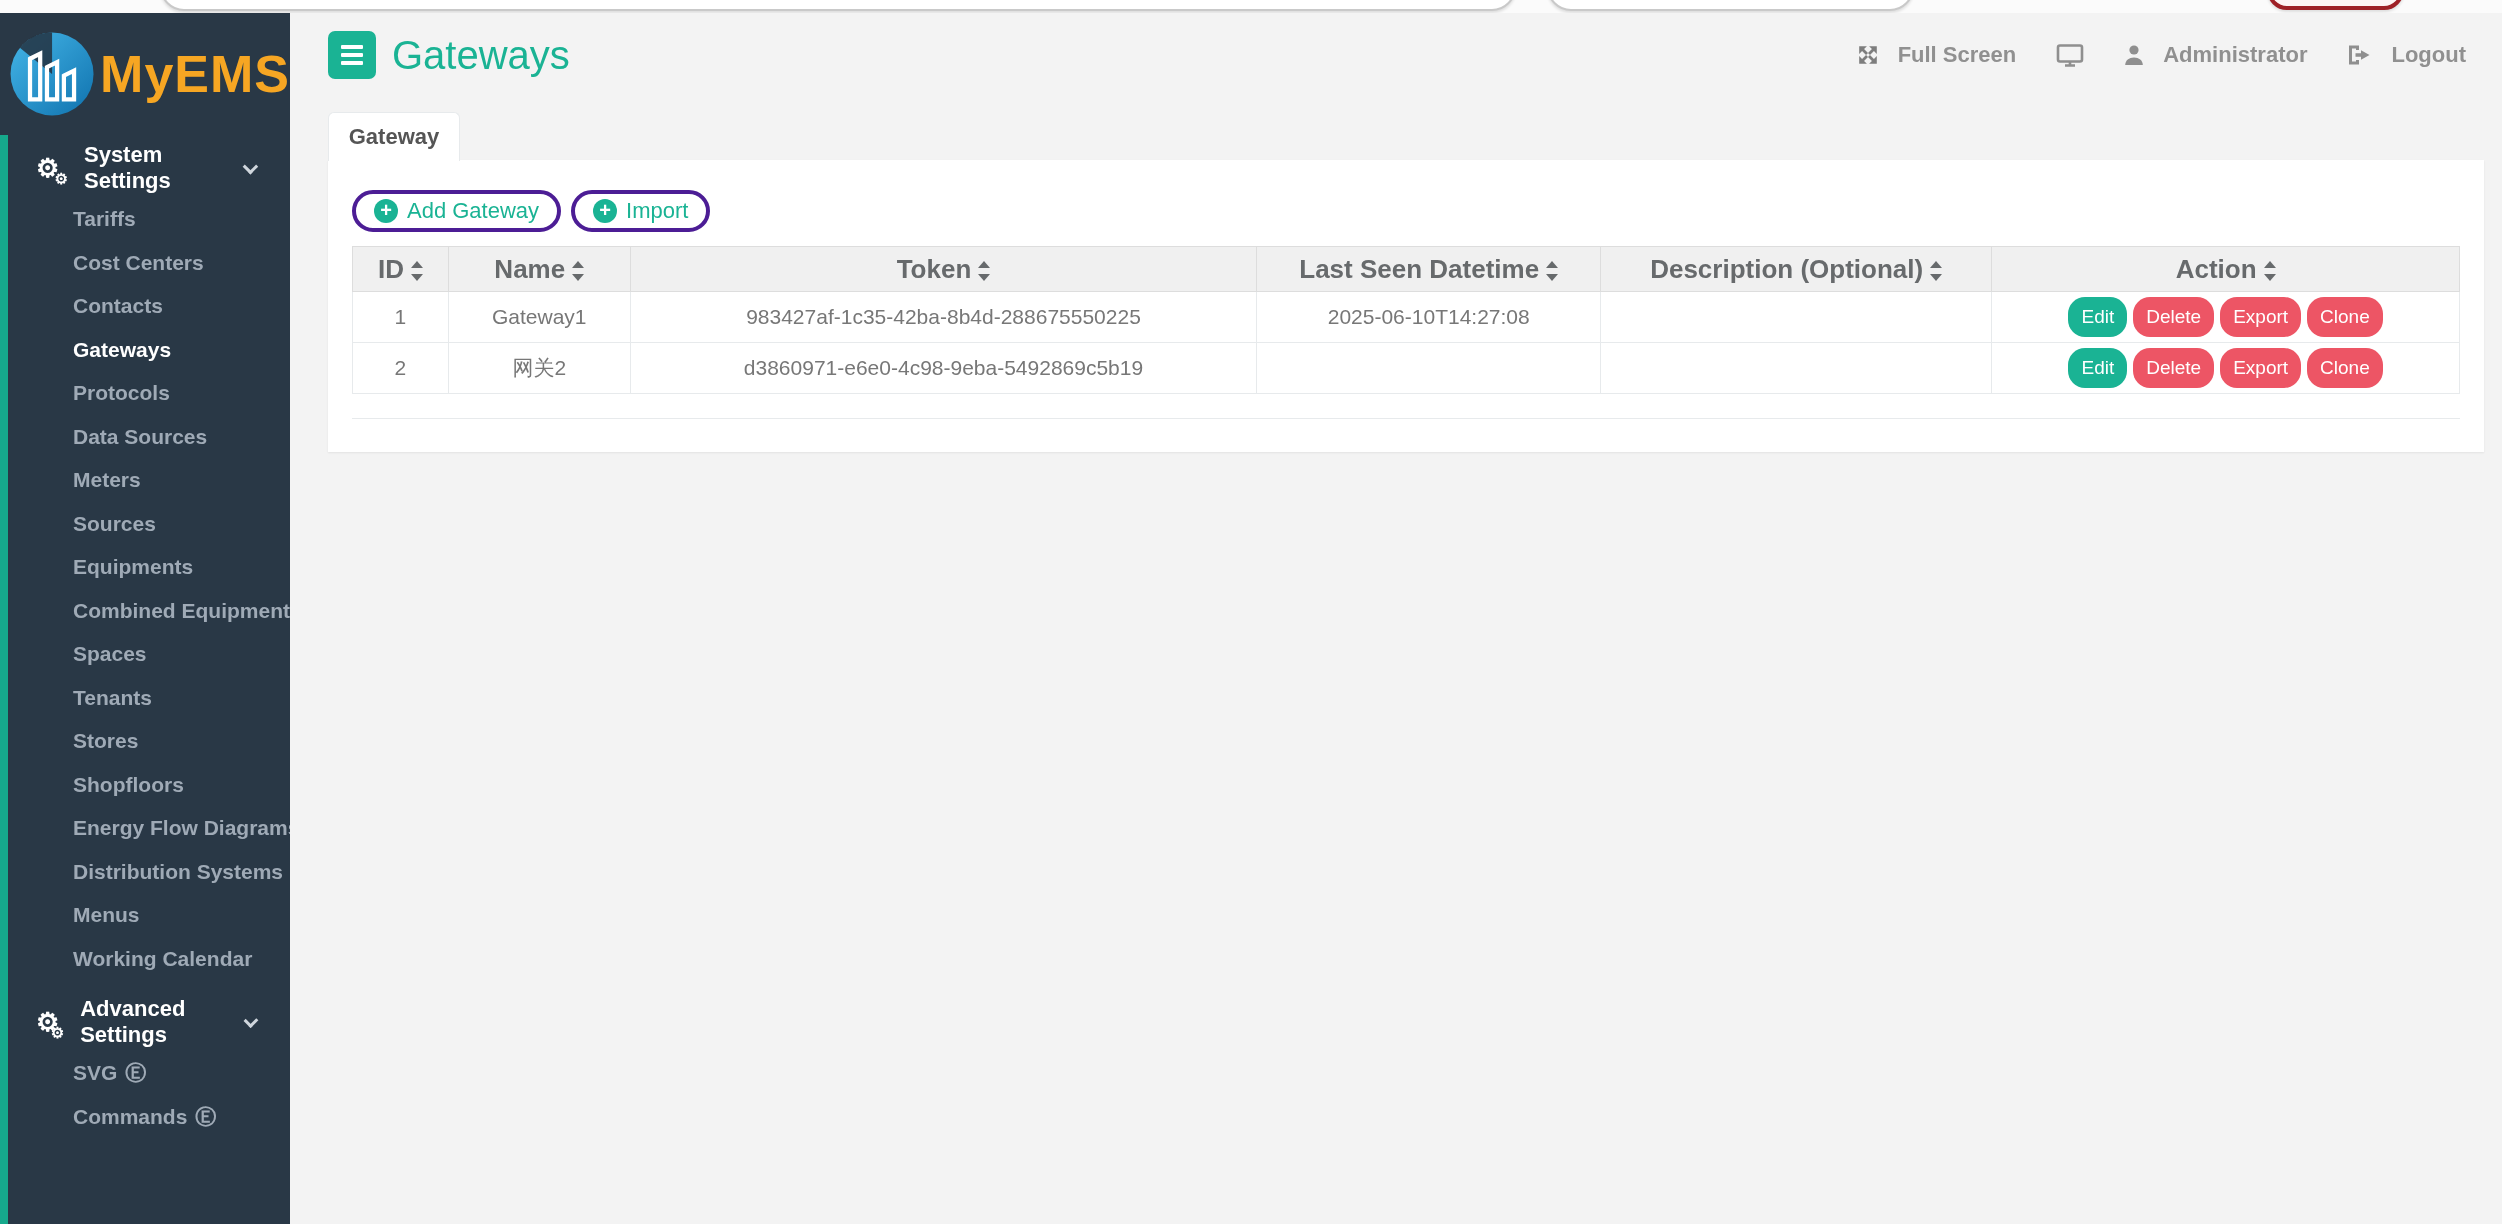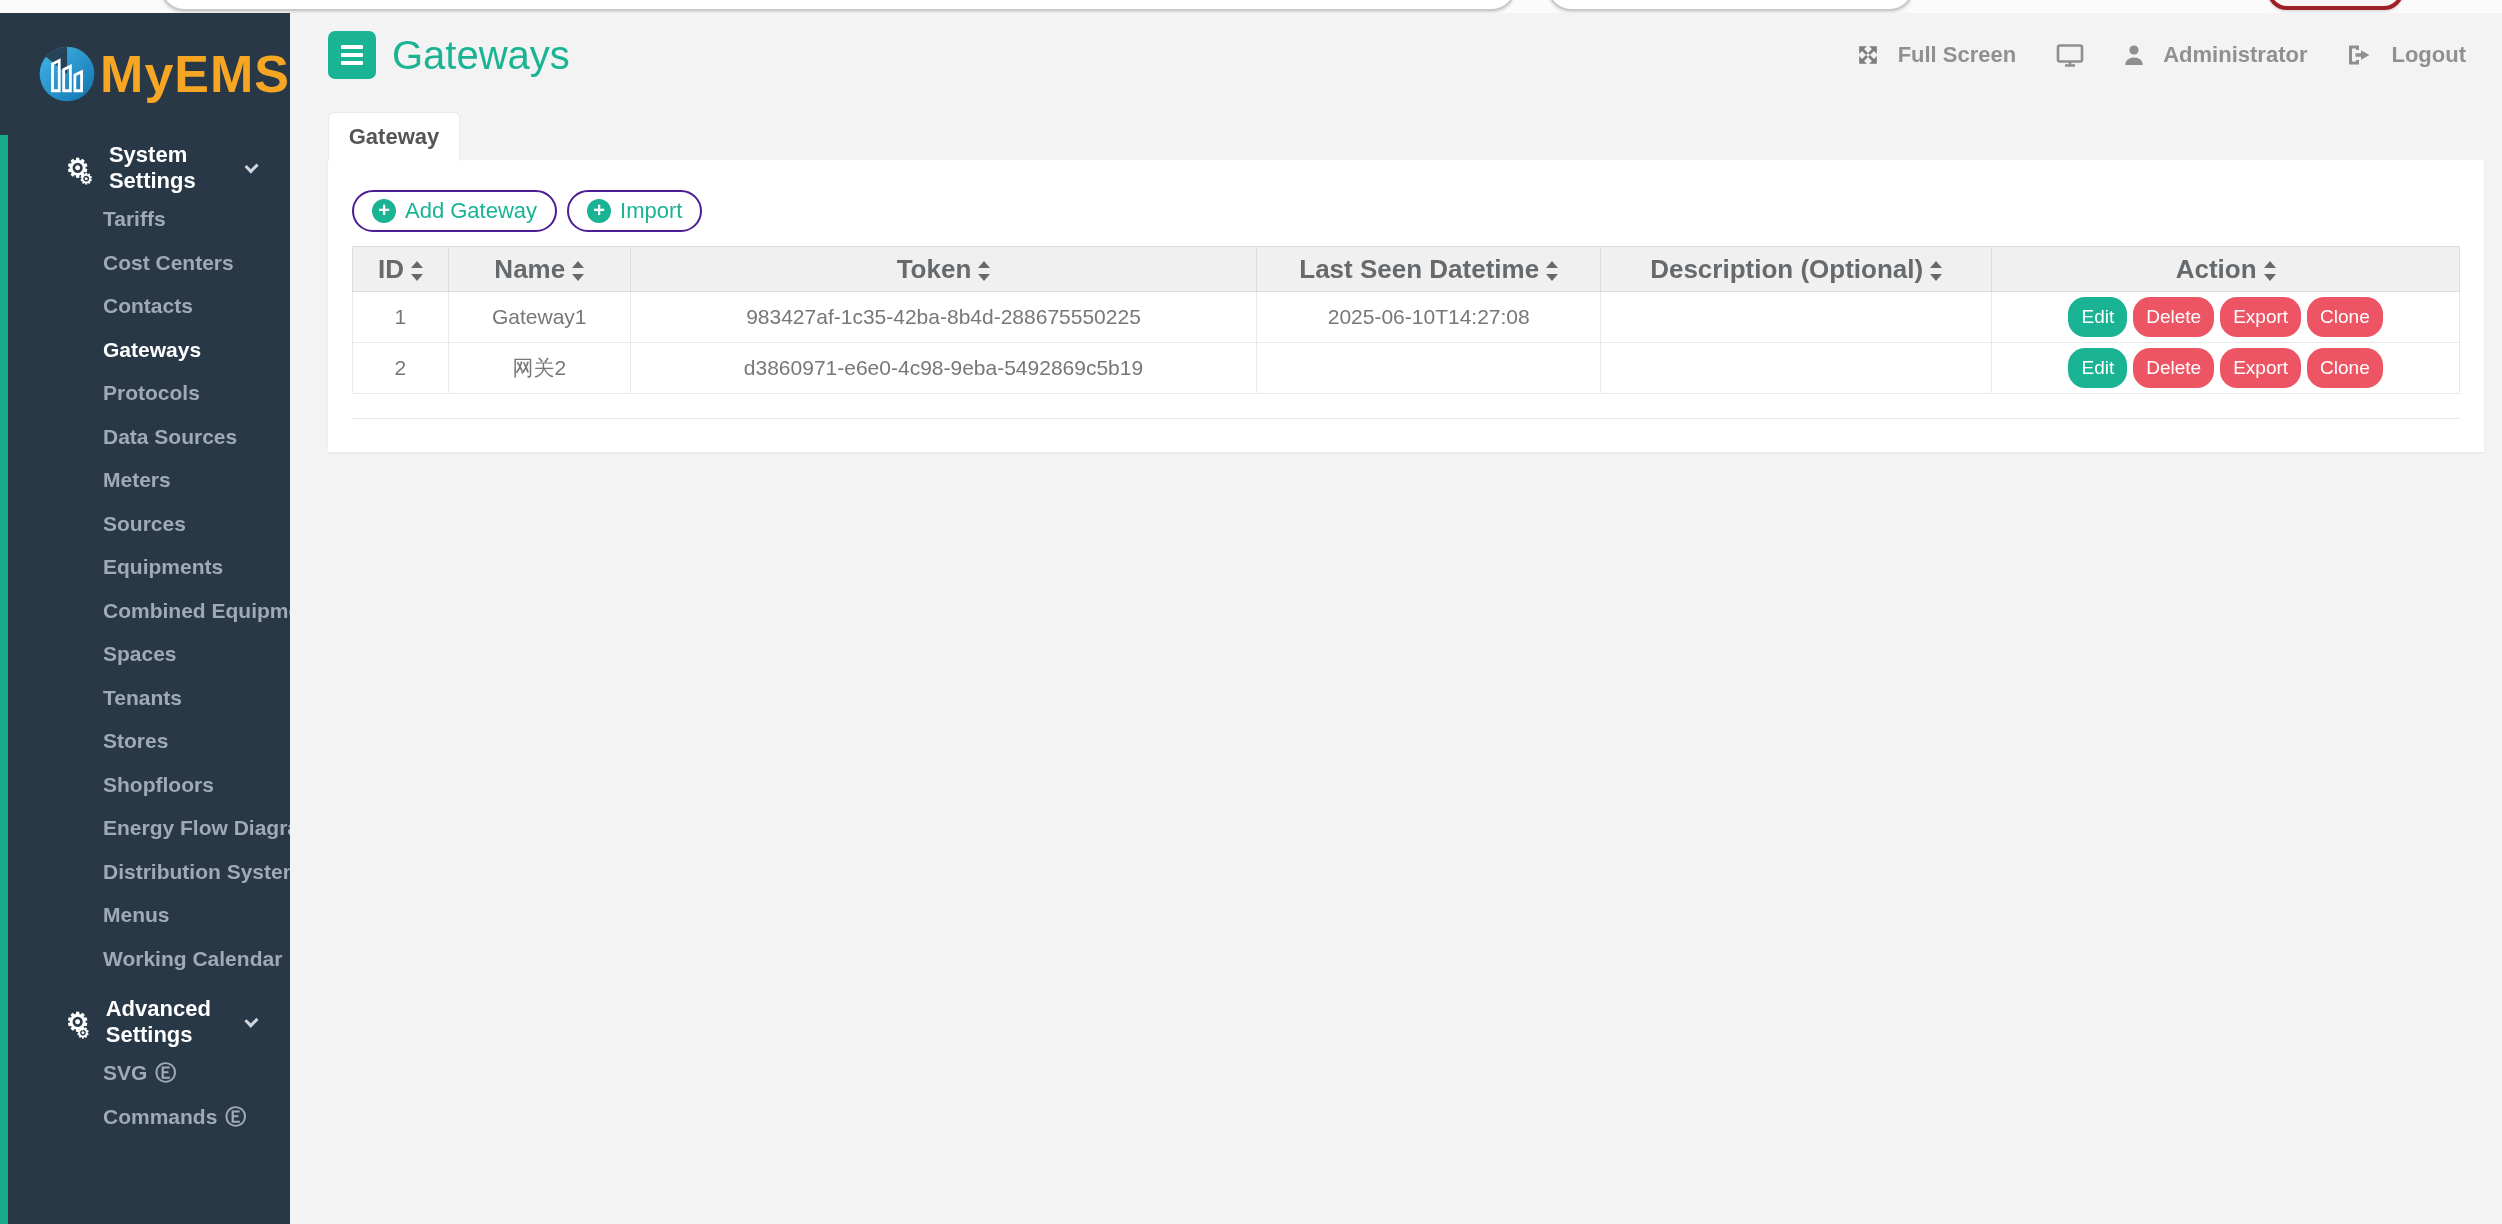--- a/index.html
+++ b/index.html
@@ -13,21 +13,21 @@
   }
 
   
   .topstrip { position:absolute; top:0; left:0; width:2502px; height:13px; background:#fbfbfb; overflow:hidden; z-index:9; }
   .cutoff { position:absolute; background:#fff; border:2px solid #c9c9c9; border-radius:24px; height:52px; top:-41px; box-shadow:0 2px 3px rgba(0,0,0,.12); }
   .cutoff.c1 { left:160px; width:1356px; }
   .cutoff.c2 { left:1547px; width:367px; }
   .cutoff.cred { left:2267px; width:137px; height:42px; top:-32px; border:4px solid #9e2026; background:#fdf4f4; border-radius:20px; }
 
   
-  .sidebar { position:absolute; left:0; top:13px; width:290px; bottom:0; background:#293846; overflow:hidden;padding-left:30px; }
+  .sidebar { position:absolute; left:0; top:13px; width:290px; bottom:0; background:#293846; overflow:hidden; }
   .accent-strip { position:absolute; left:0; top:122px; bottom:0; width:8px; background:#16a98c; z-index:2; }
   .logo-row { display:flex; align-items:center; height:122px; padding-left:8px; }
   .brand-text { color:#f6a623; font-size:52px; font-weight:bold; letter-spacing:1px; margin-left:4px; }
   .menu-header { display:flex; align-items:center; color:#fff; font-weight:bold; font-size:22px; padding-left:36px; height:46px; margin-top:10px; cursor:pointer; }
   .menu-header.second { margin-top:19px; }
   .gears { position:relative; margin-right:14px; width:36px; color:#fff; }
   .gears .g1 { font-size:26px; }
   .gears .g2 { font-size:15px; position:absolute; right:2px; bottom:-4px; }
   .chev { width:11px; height:11px; border-right:3px solid #cfd6dd; border-bottom:3px solid #cfd6dd; transform:rotate(45deg); margin-left:auto; margin-right:34px; margin-top:-4px; }
   .submenu { list-style:none; margin-top:6px; }
@@ -43,21 +43,21 @@
   .page-title { color:#1ab394; font-size:40px; font-weight:400; }
   .top-controls { margin-left:auto; display:flex; align-items:center; gap:40px; padding-right:36px; color:#909090; font-size:22px; font-weight:bold; }
   .top-item { display:flex; align-items:center; gap:19px; cursor:pointer; }
   .top-item svg { display:block; }
 
   
   .tab { position:absolute; left:328px; top:112px; width:132px; height:49px; background:#fff; border:1px solid #e7eaec; border-bottom:none; border-radius:6px 6px 0 0; display:flex; align-items:center; justify-content:center; font-size:22px; font-weight:bold; color:#555; cursor:pointer; z-index:3; }
   .card { position:absolute; left:328px; top:160px; width:2156px; height:292px; background:#fff; box-shadow:0 1px 2px rgba(0,0,0,.07); }
   .card-inner { padding:30px 24px 0; }
   .btn-row { display:flex; gap:10px; }
-  .btn-outline { display:inline-flex; align-items:center; gap:9px; border:2px solid #4c1d95; color:#1ab394; border-radius:24px; height:42px; padding:0 18px; font-size:22px; background:#fff; cursor:pointer; font-family:inherit; }
+  .btn-outline { display:inline-flex; align-items:center; gap:9px; border:4px solid #4c1d95; color:#1ab394; border-radius:24px; height:42px; padding:0 18px; font-size:22px; background:#fff; cursor:pointer; font-family:inherit; }
   .plus-circle { width:24px; height:24px; border-radius:50%; background:#1ab394; color:#fff; display:inline-flex; align-items:center; justify-content:center; font-size:20px; font-weight:bold; line-height:1; }
   .plus-circle::before { content:"+"; margin-top:-2px; }
 
   
   table { border-collapse:collapse; width:100%; margin-top:14px; table-layout:fixed; }
   th { background:#f0f0f0; border:1px solid #ddd; height:45px; font-size:26px; font-weight:bold; color:#676a6c; text-align:center; }
   td { border:1px solid #e7eaec; height:51px; font-size:21px; color:#777; text-align:center; background:#fff; }
   .sort { display:inline-block; width:12px; height:20px; position:relative; margin-left:7px; vertical-align:-3px; }
   .sort::before { content:""; position:absolute; top:0; left:0; border-left:6px solid transparent; border-right:6px solid transparent; border-bottom:7px solid #676a6c; }
   .sort::after { content:""; position:absolute; bottom:0; left:0; border-left:6px solid transparent; border-right:6px solid transparent; border-top:7px solid #676a6c; }

